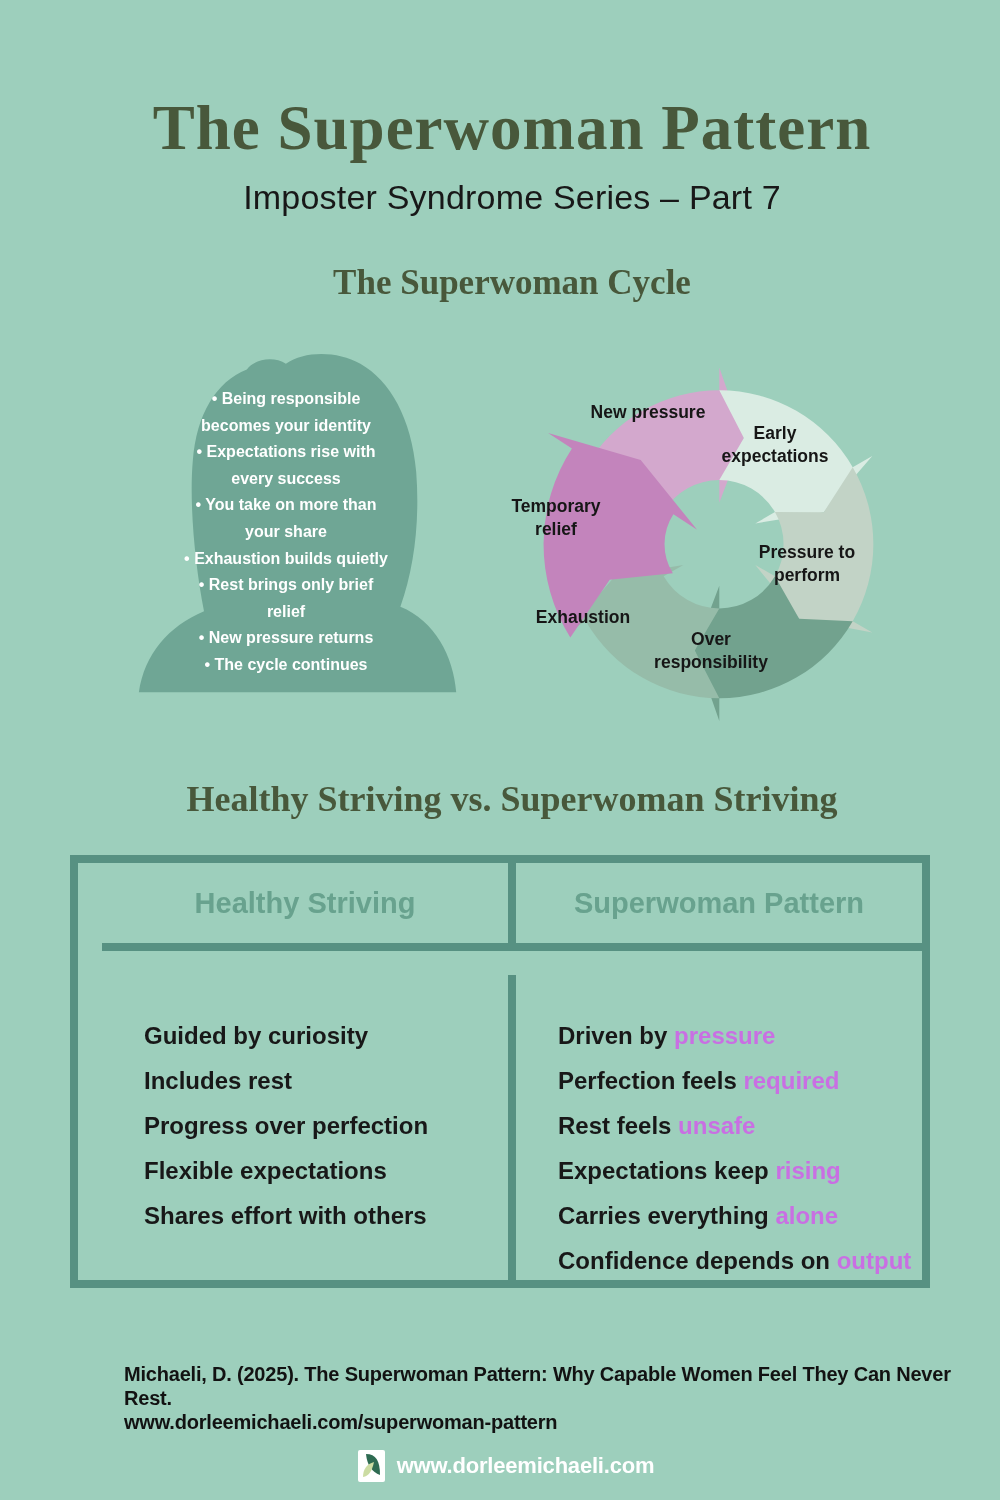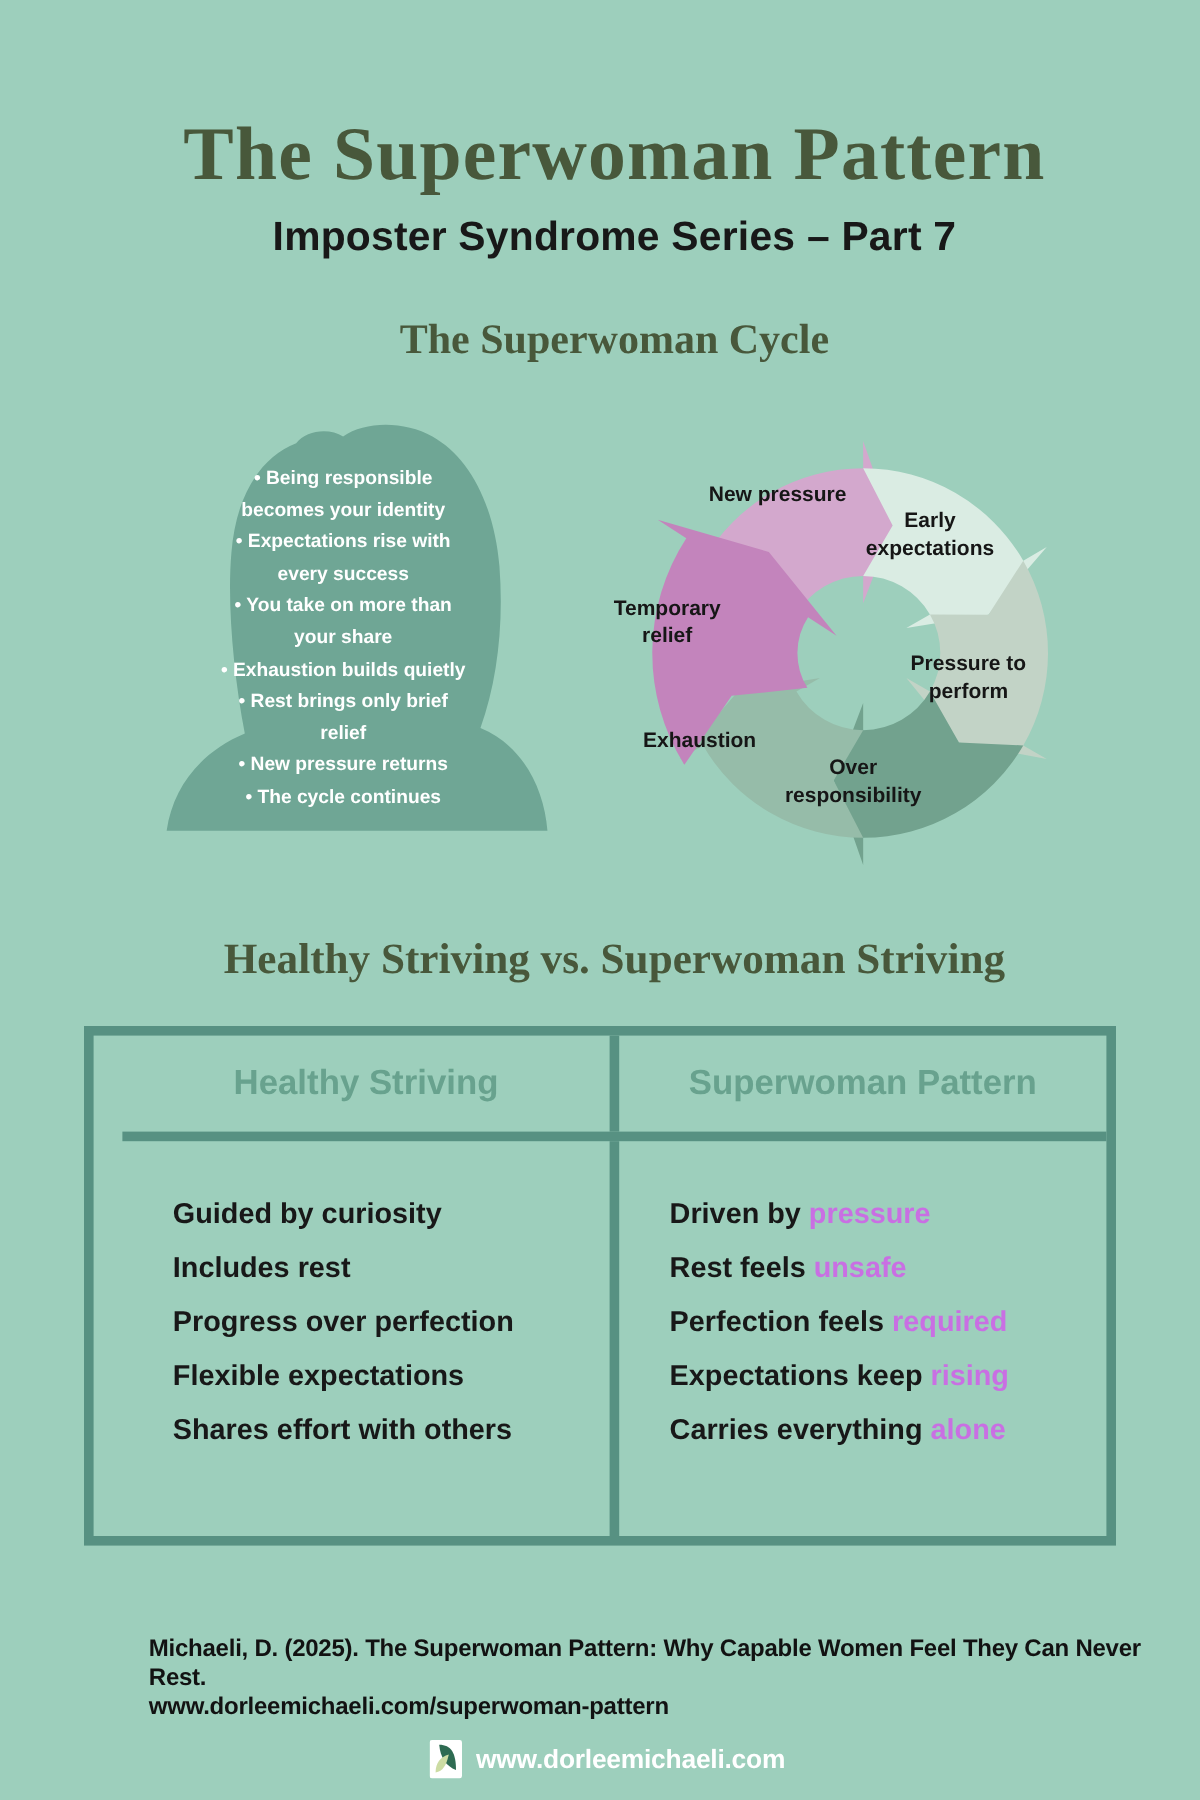--- a/index.html
+++ b/index.html
@@ -29,21 +29,21 @@
     text-align:center;
     font-family:"Liberation Serif", serif;
     font-weight:700;
     font-size:63px;
     letter-spacing:1px;
     color:var(--title_green);
   }
   .subtitle{
     left:0; right:0; top:178px;
     text-align:center;
-    font-weight:700;
+    font-weight:400;
     font-size:34px;
     letter-spacing:.2px;
     color:var(--ink);
   }
   .cycle-heading{
     left:0; right:0; top:263px;
     text-align:center;
     font-family:"Liberation Serif", serif;
     font-weight:700;
     font-size:35px;
@@ -99,21 +99,21 @@
     width:860px; height:433px;
     border:8px solid var(--table_border);
     display:flex; flex-direction:column;
   }
   .thead{ display:flex; height:88px; flex:none; border-bottom:8px solid var(--table_border); }
   .th{
     flex:1; display:flex; align-items:center; justify-content:center;
     font-size:29px; font-weight:700; color:var(--column_header);text-align:center;
   }
   .th-left{ border-right:8px solid var(--table_border); }
-  .tbody{ flex:1; display:flex; }
+  .tbody{ flex:1; display:flex;margin-top:24px; }
   .tcol{ flex:1; padding:46px 10px 0 42px; display:flex; flex-direction:column; gap:16px; }
   .tcol-left{ border-right:8px solid var(--table_border); }
   .trow{ font-size:24px; font-weight:700; color:var(--ink); line-height:29px; }
   .hl{ color:var(--highlight); }
 
   
   .citation{
     left:100px; top:1362px; width:860px;
     font-size:20px; font-weight:600;
     letter-spacing:-0.2px;
@@ -190,24 +190,25 @@
   <div class="tbody">
     <div class="tcol tcol-left">
       <div class="trow">Guided by curiosity</div>
       <div class="trow">Includes rest</div>
       <div class="trow">Progress over perfection</div>
       <div class="trow">Flexible expectations</div>
       <div class="trow">Shares effort with others</div>
     </div>
     <div class="tcol">
       <div class="trow"><span>Driven by </span><span class="hl">pressure</span></div>
+      <div class="trow"><span>Perfection feels </span><span class="hl">required</span></div>
       <div class="trow"><span>Rest feels </span><span class="hl">unsafe</span></div>
-      <div class="trow"><span>Perfection feels </span><span class="hl">required</span></div>
       <div class="trow"><span>Expectations keep </span><span class="hl">rising</span></div>
       <div class="trow"><span>Carries everything </span><span class="hl">alone</span></div>
+      <div class="trow"><span>Confidence depends on </span><span class="hl">output</span></div>
     </div>
   </div>
 </div>
 
 <div class="abs citation">
   <div>Michaeli, D. (2025). The Superwoman Pattern: Why Capable Women Feel They Can Never Rest.</div>
   <div>www.dorleemichaeli.com/superwoman-pattern</div>
 </div>
 
 <div class="abs footer">

